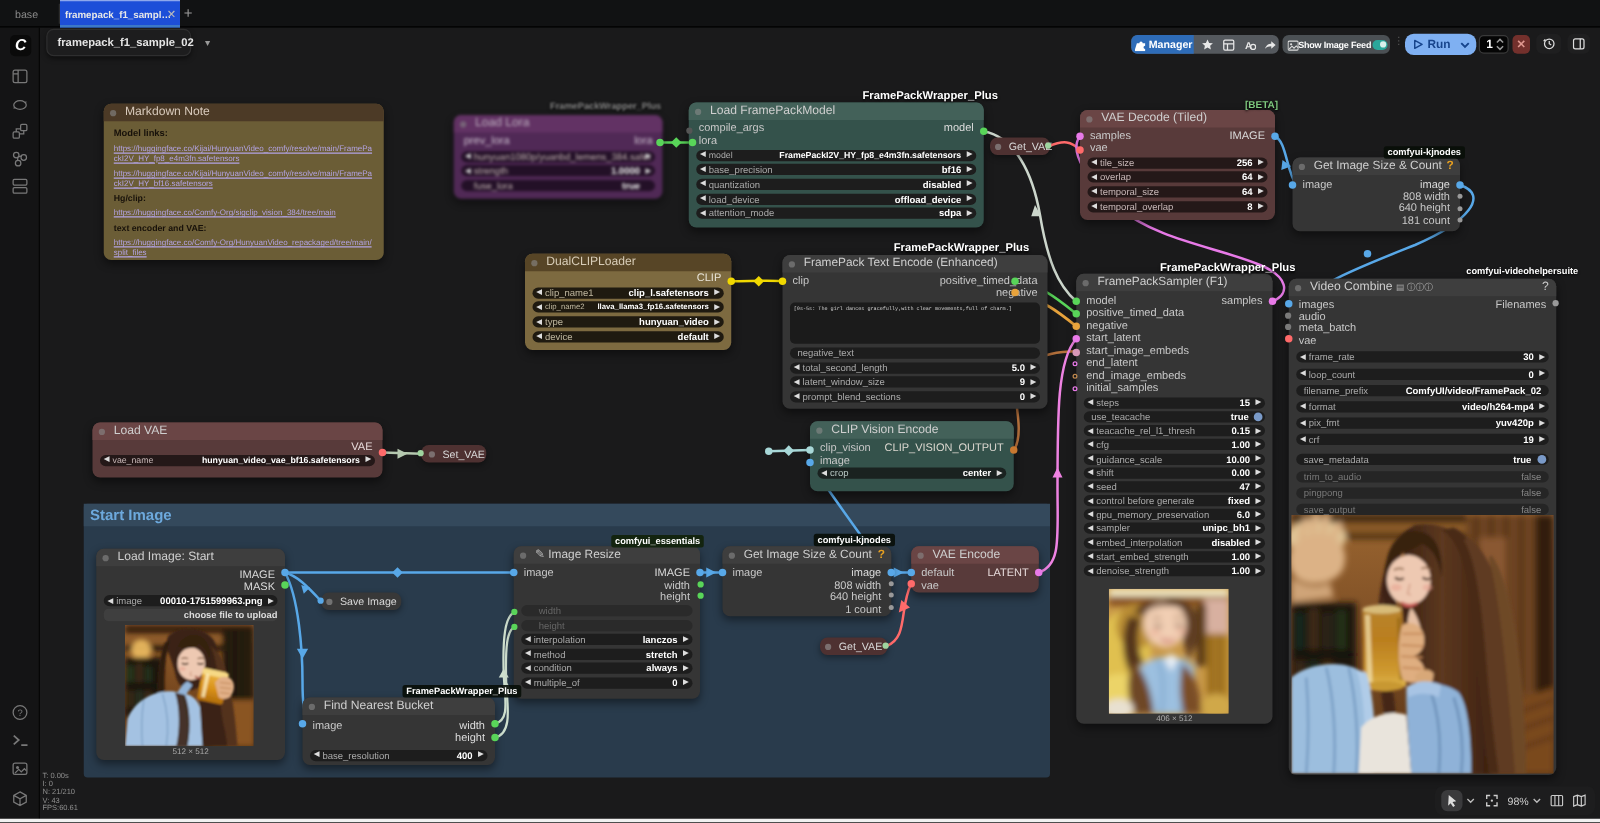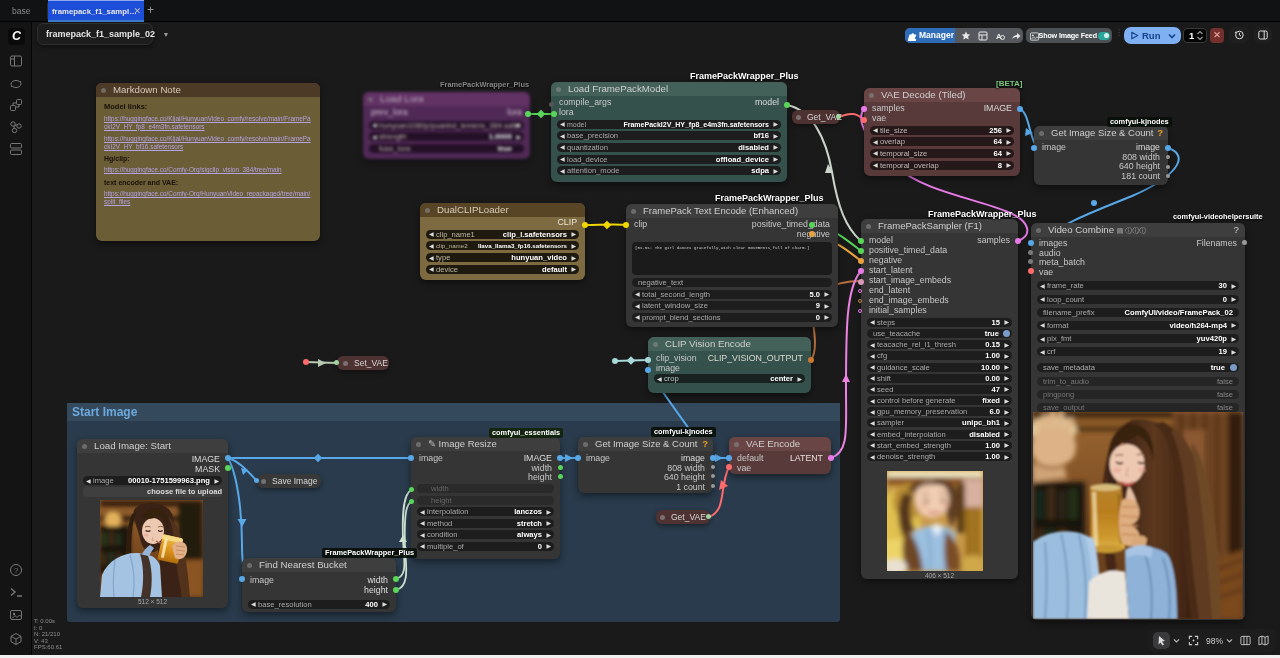--- a/index.html
+++ b/index.html
@@ -261,21 +261,21 @@
       </svg>
  <svg style="position:absolute;left:92px;top:6px" width="11" height="11" viewBox="0 0 12 12">
         <rect x="1" y="1.5" width="10" height="9" rx="1" stroke="#ccc" fill="none"></rect>
         <path d="M4.3 1.5 v9 M7.6 1.5 v9" stroke="#ccc"></path>
       </svg>
  <svg style="position:absolute;left:110px;top:6px" width="11" height="11" viewBox="0 0 12 12">
         <path d="M1 2.5 l3.3 -1.3 l3.4 1.3 L11 1.2 v8.3 l-3.3 1.3 l-3.4 -1.3 L1 10.8 z M4.3 1.2 v8.3 M7.7 2.5 v8.3" stroke="#ccc" fill="none" stroke-width="1"></path>
       </svg>
 </div>
 
-<div class="node note" style="left:96px;top:83px;width:224px;height:158px">
+<div class="node note" style="left:83px;top:83px;width:224px;height:125px">
  <div class="nh" style="color:#d8cabc"><span class="cd"></span>Markdown Note</div>
  <div style="padding:6px 8px 0 8px;font-size:7px;line-height:8px;color:#17110a">
   <b style="font-size:7.5px">Model links:</b>
   <div style="color:#b3a3e3;text-decoration:underline;margin-top:4px;word-break:break-all;font-size:6.4px;line-height:7.6px">https://huggingface.co/Kijai/HunyuanVideo_comfy/resolve/main/FramePackI2V_HY_fp8_e4m3fn.safetensors</div>
   <div style="color:#b3a3e3;text-decoration:underline;margin-top:5px;word-break:break-all;font-size:6.4px;line-height:7.6px">https://huggingface.co/Kijai/HunyuanVideo_comfy/resolve/main/FramePackI2V_HY_bf16.safetensors</div>
   <b style="display:block;margin-top:5px;font-size:7px">Hg/clip:</b>
   <div style="color:#b3a3e3;text-decoration:underline;margin-top:3px;word-break:break-all;font-size:6.4px">https://huggingface.co/Comfy-Org/sigclip_vision_384/tree/main</div>
   <b style="display:block;margin-top:5px;font-size:7px">text encoder and VAE:</b>
   <div style="color:#b3a3e3;text-decoration:underline;margin-top:3px;word-break:break-all;font-size:6.4px">https://huggingface.co/Comfy-Org/HunyuanVideo_repackaged/tree/main/split_files</div>
  </div>
@@ -795,20 +795,32 @@
 <div class="dot" style="left:858px;top:238px;background:#59d559"></div>
 <div class="dot" style="left:858px;top:248px;background:#59d559"></div>
 <div class="dot" style="left:858px;top:258px;background:#e8a33c"></div>
 <div class="dot" style="left:858px;top:268px;background:#e87ae8"></div>
 <div class="dot" style="left:858px;top:279px;background:#d898b8"></div>
 <div class="dot" style="left:858px;top:289px;background:transparent;border:1.5px solid #e87ae8;width:4px;height:4px"></div>
 <div class="dot" style="left:858px;top:299px;background:transparent;border:1.5px solid #c08a50;width:4px;height:4px"></div>
 <div class="dot" style="left:858px;top:309px;background:transparent;border:1.5px solid #e87ae8;width:4px;height:4px"></div>
 <div class="dot" style="left:1015px;top:238px;background:#e87ae8"></div>
 
+<div class="node maroon" style="left:74px;top:338px;width:232px;height:44px">
+ <div class="nh"><span class="cd"></span>Load VAE</div>
+ <div class="srow" style="margin-top:1px">
+        <span class="sout" style="color:#e8dcdc">VAE</span>
+      </div>
+ <div class="w" style="background:#241818;margin-top:1px;font-size:7px">
+        <span class="la">◀</span>
+        <span class="lbl" style="color:#c8b8b8">vae_name</span>
+        <span class="val">hunyuan_video_vae_bf16.safetensors</span>
+        <span class="ra">▶</span>
+      </div>
+</div>
 <div class="dot" style="left:303px;top:359px;background:#ff6a6a"></div>
 
 <div class="coll" style="left:337px;top:356px;width:52px;padding-left:17px"><span class="cd" style="left:6px"></span>Set_VAE</div>
 <div class="dot" style="left:334px;top:360px;background:#9fd49f;width:5px;height:5px"></div>
 
 <div class="dot" style="left:612px;top:358px;background:#a8d8d8"></div>
 
 <div class="node teal" style="left:648px;top:337px;width:163px;height:56px">
  <div class="nh"><span class="cd"></span>CLIP Vision Encode</div>
  <div class="srow" style="margin-top:3px">

